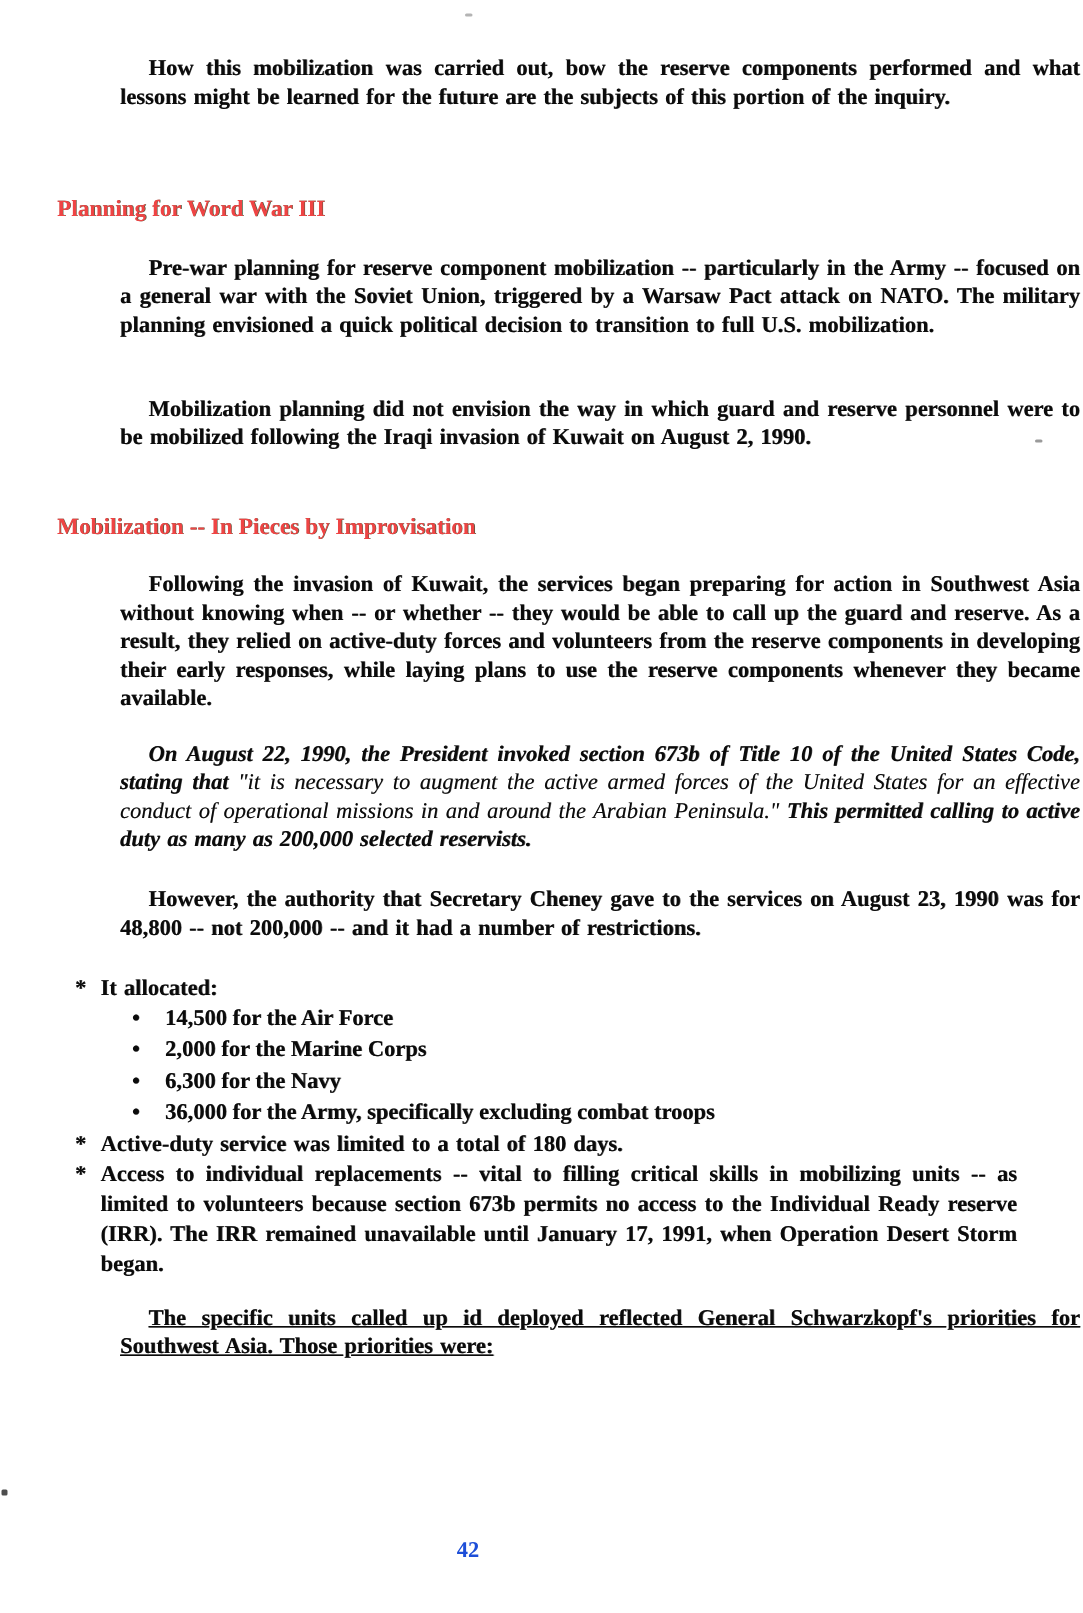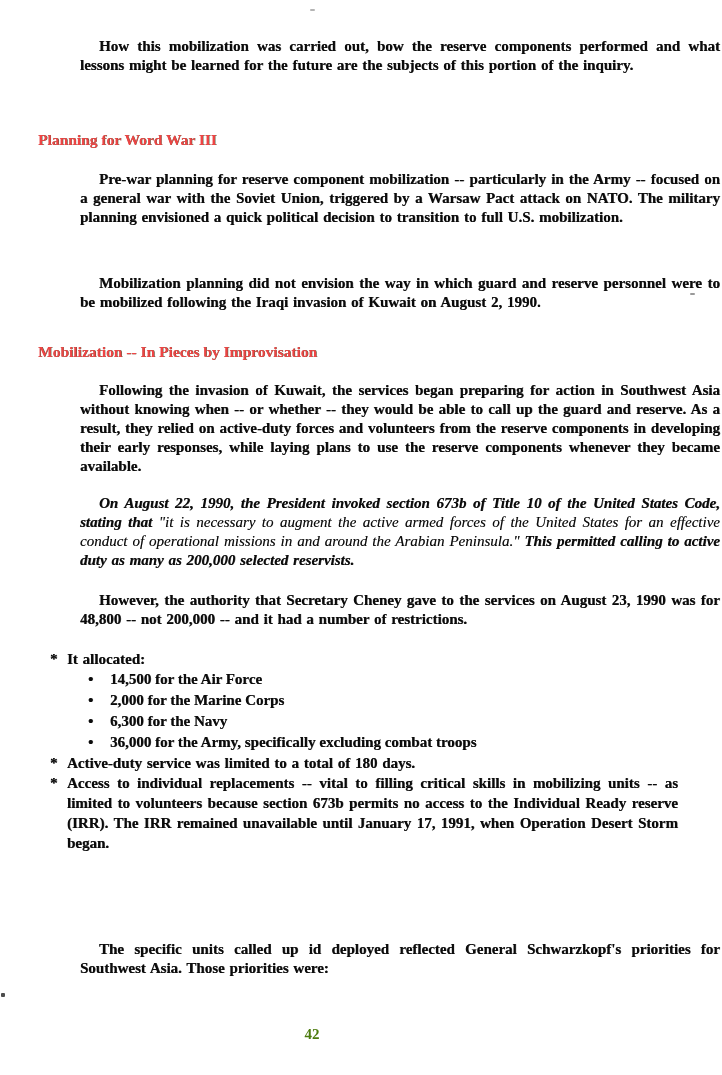--- a/index.html
+++ b/index.html
@@ -40,27 +40,27 @@
     margin: 0;
     font-size: 15.5px;
     line-height: 20px;
     font-weight: bold;
     color: #ef4444;
     text-shadow: 0.4px 0 0 rgba(0,40,0,0.75);
   }
   .pos-p1 { top: 37px; }
   .pos-h1 { top: 130px; }
   .pos-p2 { top: 170px; }
-  .pos-p3 { top: 274px; }
+  .pos-p3 { top: 264px; }
   .pos-h2 { top: 342px; text-align: center; }
   .pos-p4 { top: 381px; }
   .pos-p5 { top: 494px; font-style: italic; }
   .pos-p6 { top: 591px; }
   .pos-p7 { top: 864px; }
-  .pos-p8 { top: 940px; }
+  .pos-p8 { top: 870px; text-decoration: underline; }
   .restrict-list {
     position: absolute;
     left: 50px;
     top: 649px;
     width: 628px;
     font-size: 15px;
     font-weight: bold;
     color: #0b0b0b;
     text-shadow: 0.4px 0 0 rgba(10,10,10,0.65);
   }
@@ -88,21 +88,21 @@
   }
   .pagenum {
     position: absolute;
     left: 0;
     top: 1025px;
     width: 624px;
     text-align: center;
     font-size: 15px;
     line-height: 19px;
     font-weight: bold;
-    color: #4d7c0f;
+    color: #1d4ed8;
   }
   .speck {
     position: absolute;
     border-radius: 1px;
   }
   .speck-top    { left: 310px; top: 9px;   width: 5px; height: 2px; background: #b4b4b4; }
   .speck-right  { left: 690px; top: 293px; width: 5px; height: 2px; background: #9a9a9a; }
   .speck-bottom { left: 1px;   top: 993px; width: 4px; height: 4px; background: #4d4d4d; }
 </style>
 </head>

